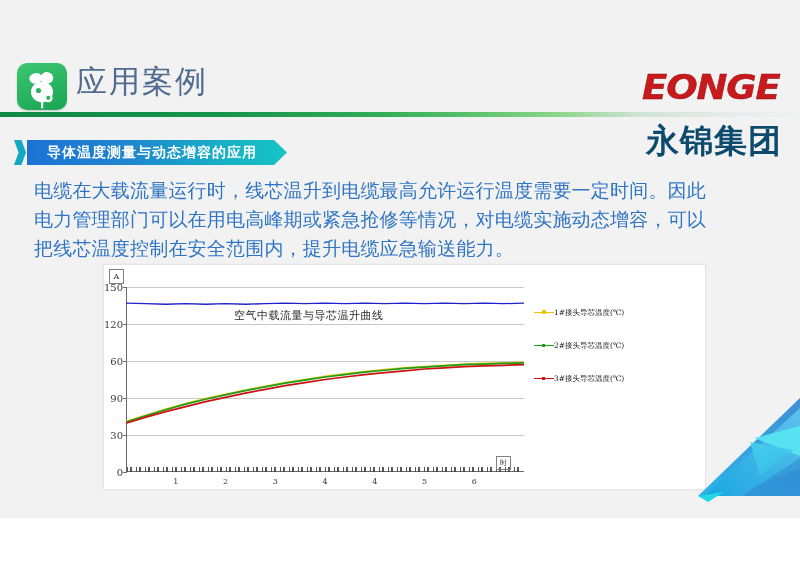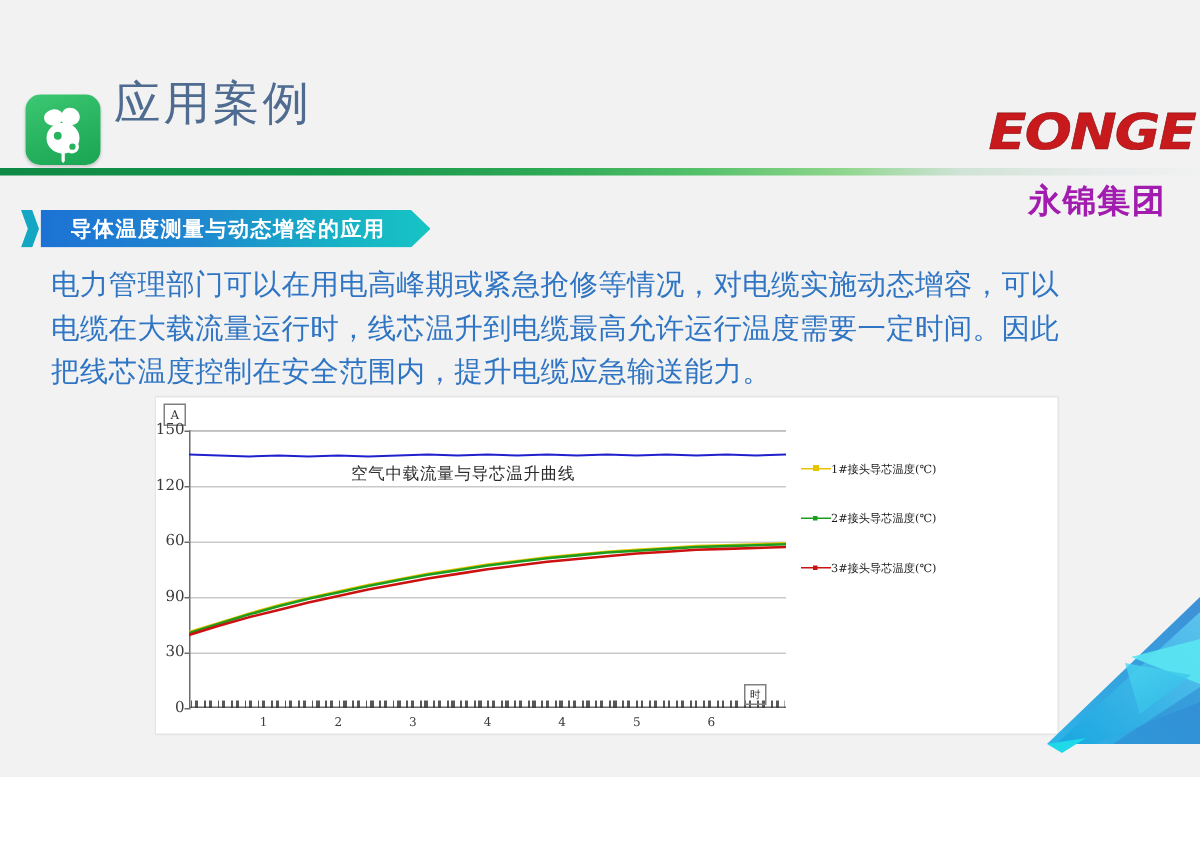--- a/index.html
+++ b/index.html
@@ -40,21 +40,21 @@
     height: 47px;
     border-radius: 10px;
     background: linear-gradient(160deg, #3dc873 0%, #27b35f 55%, #19a552 100%);
     box-shadow: 0 1px 2px rgba(0,0,0,0.18);
   }
   #brand-icon svg { display:block; }
 
   #page-title {
     position: absolute;
     left: 76px;
-    top: 48px;
+    top: 60px;
     font-size: 31px;
     line-height: 42px;
     letter-spacing: 2px;
     color: #4f6b90;
     font-family: "DejaVu Serif", "Liberation Serif", serif;
     font-weight: 400;
     white-space: nowrap;
   }
 
   #logo-block {
@@ -73,23 +73,23 @@
     font-style: italic;
     letter-spacing: -1px;
     color: #c8191c;
     font-family: "DejaVu Sans", "Liberation Sans", sans-serif;
     -webkit-text-stroke: 0.4px #8e1114;
     transform: scaleX(1.12);
     transform-origin: left center;
     white-space: nowrap;
   }
   #logo-cn {
-    font-size: 22px;
+    font-size: 33px;
     font-weight: bold;
-    color: #a21caf;
+    color: #0c4a6e;
     letter-spacing: 1px;
     white-space: nowrap;
     margin-left: 22px;
   }
 
   #green-rule {
     position: absolute;
     left: 0;
     top: 112px;
     width: 800px;
@@ -360,22 +360,22 @@
   </div>
 
   <div id="ribbon">
     <div id="ribbon-tail"></div>
     <div id="ribbon-body">
       <span id="ribbon-label">导体温度测量与动态增容的应用</span>
     </div>
   </div>
 
   <div id="body-text">
+    <p>电缆在大载流量运行时，线芯温升到电缆最高允许运行温度需要一定时间。因此</p>
     <p>电力管理部门可以在用电高峰期或紧急抢修等情况，对电缆实施动态增容，可以</p>
-    <p>电缆在大载流量运行时，线芯温升到电缆最高允许运行温度需要一定时间。因此</p>
     <p>把线芯温度控制在安全范围内，提升电缆应急输送能力。</p>
   </div>
 
   <div id="chart-card">
 
     <div id="chart-unit">A</div>
     <div id="chart-title">空气中载流量与导芯温升曲线</div>
     <div id="chart-title-rule"></div>
 
     <div id="plot">

